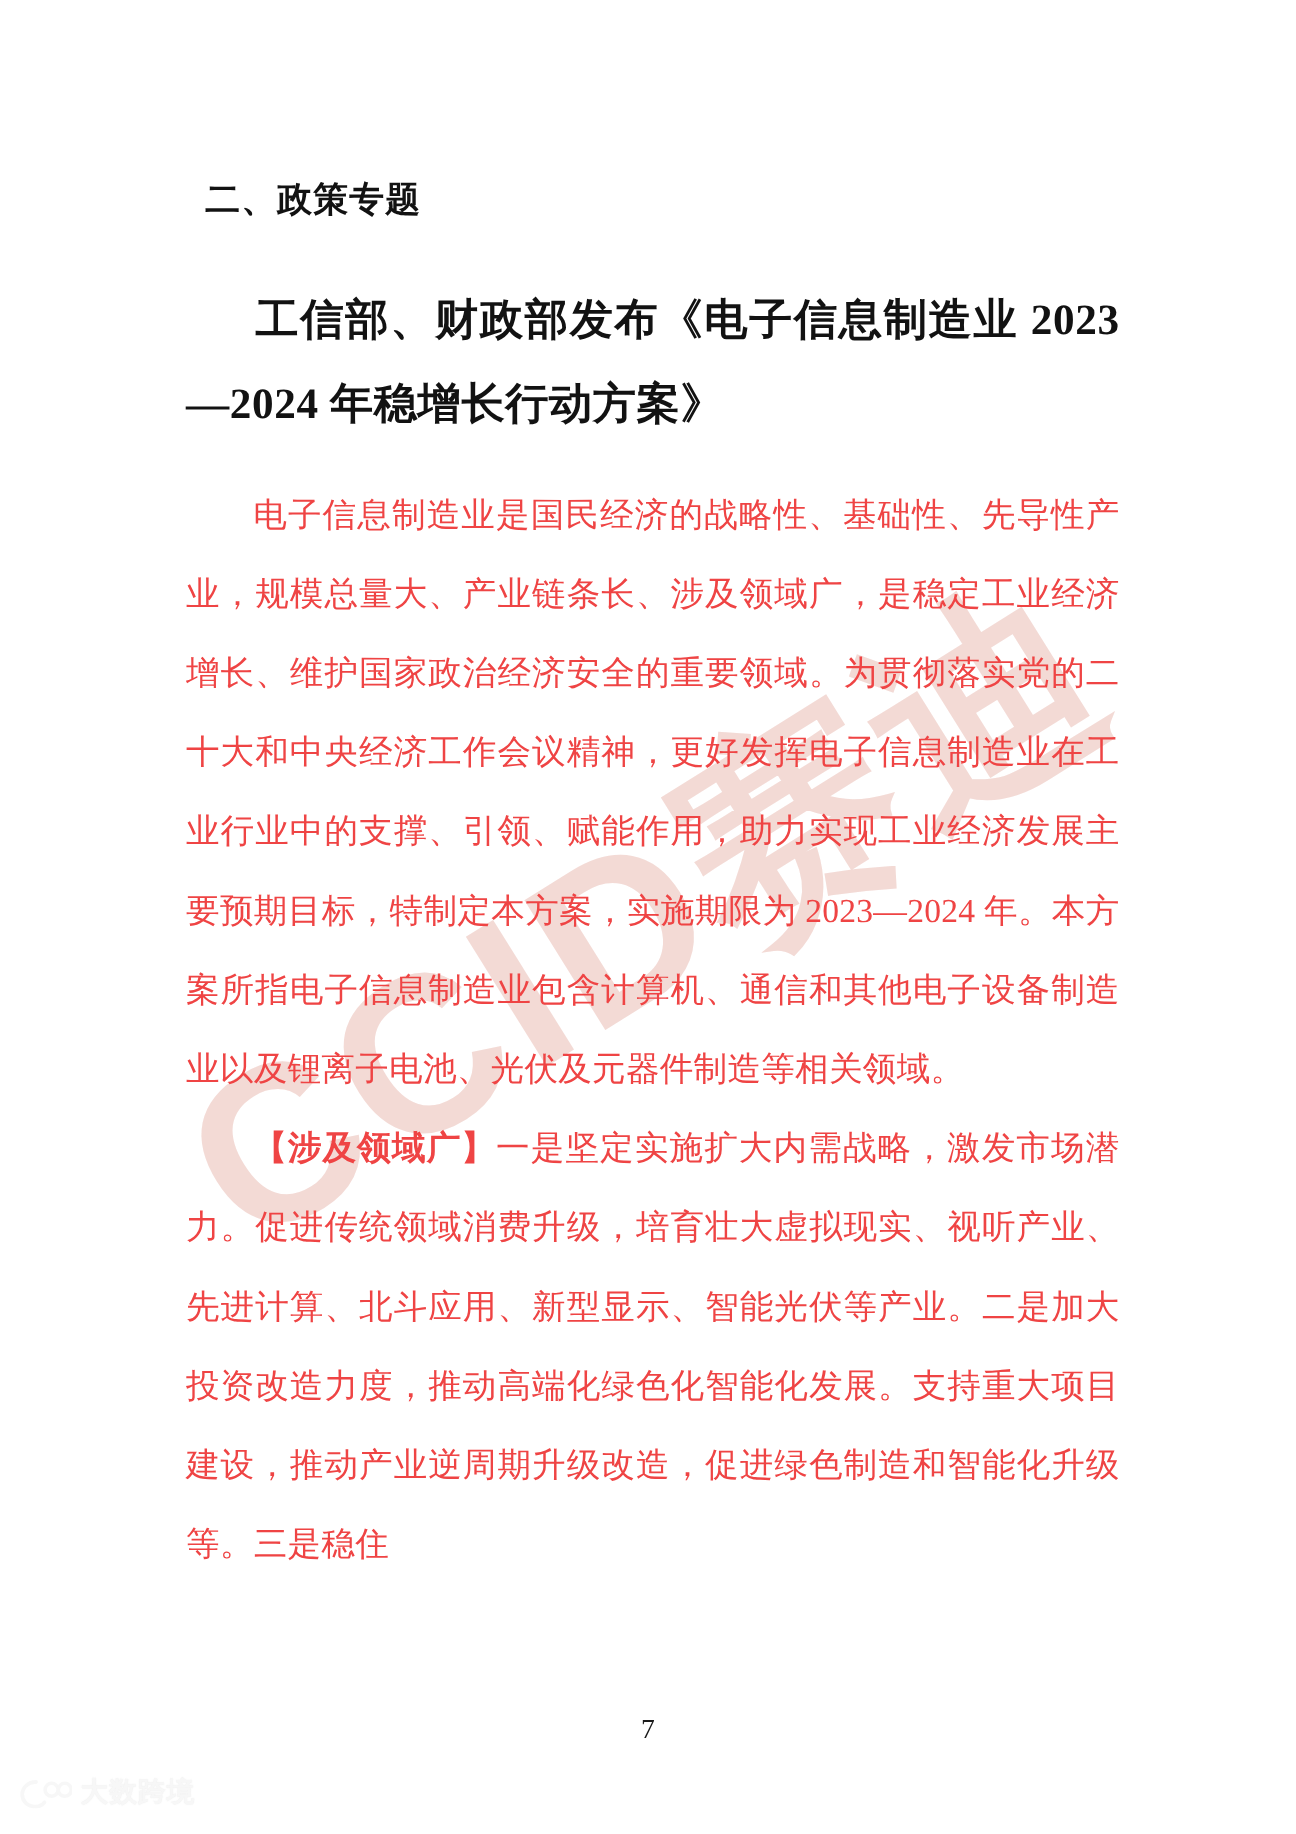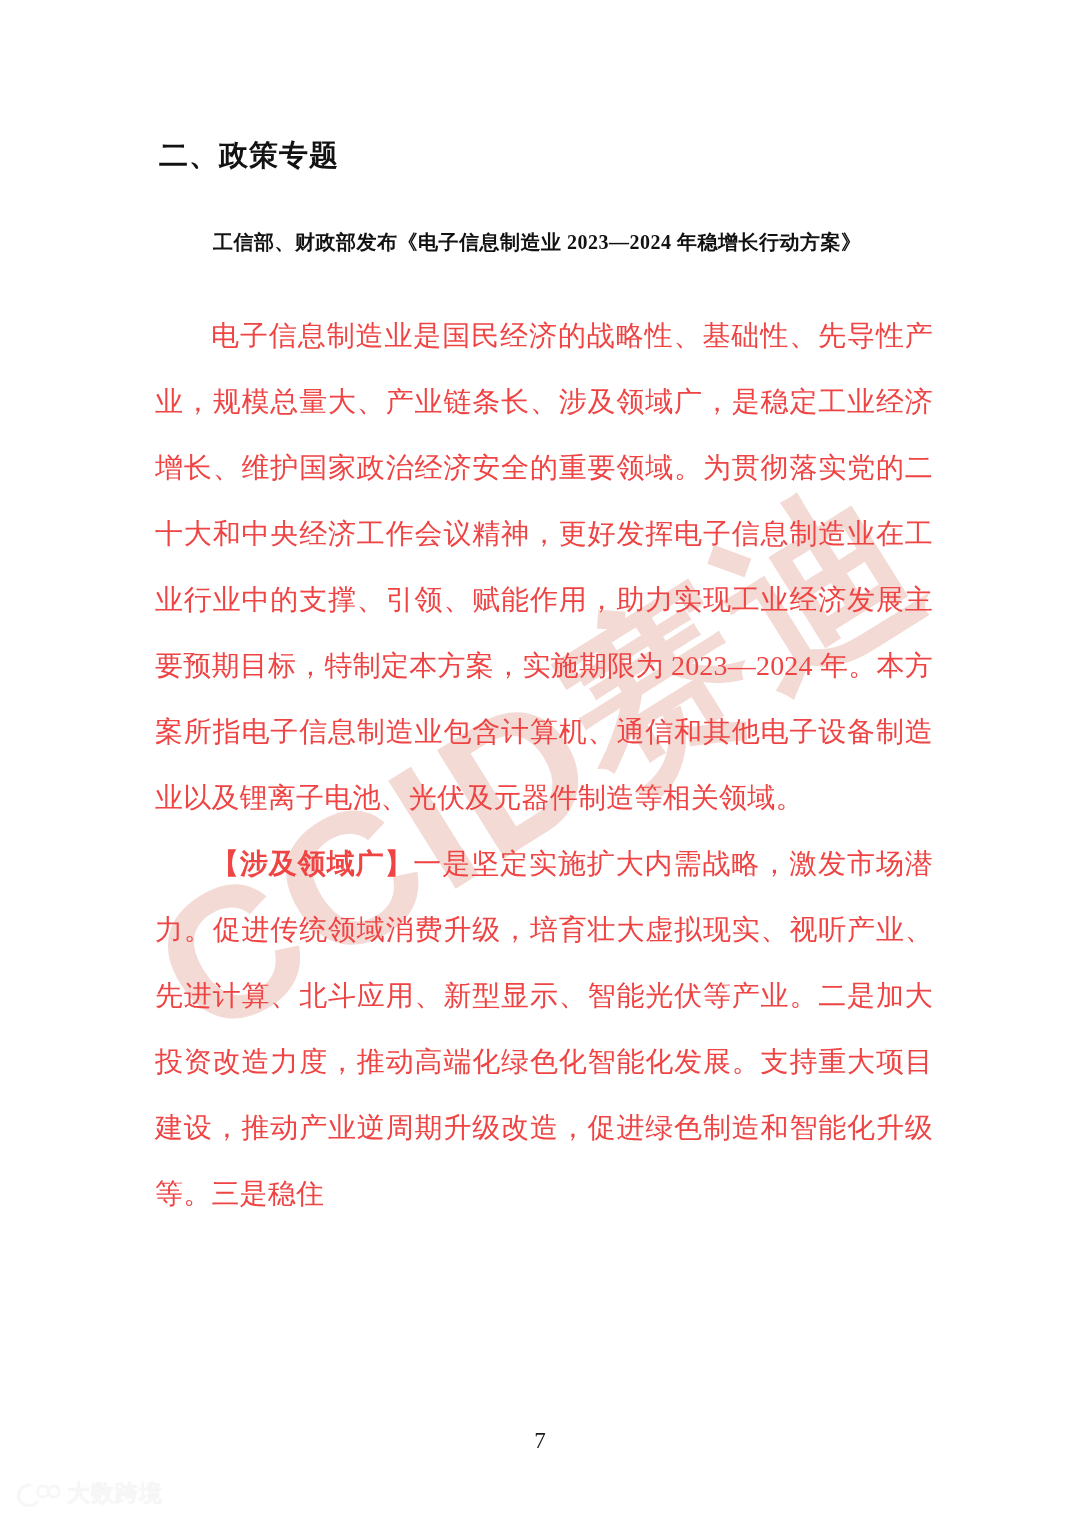--- a/index.html
+++ b/index.html
@@ -48,30 +48,30 @@
     top: 0;
     width: 778px;
     z-index: 2;
   }
 
   .section-heading {
     font-family: "Liberation Serif", "DejaVu Serif", serif;
     font-weight: 700;
     font-size: 29px;
     line-height: 1.0;
-    margin: 4px;
+    margin: 16px;
     padding-top: 137px;
     letter-spacing: 1px;
     color: #121212;
   }
 
   .doc-title {
     font-family: "Liberation Serif", "DejaVu Serif", serif;
     font-weight: 700;
-    font-size: 20px;
+    font-size: 36px;
     line-height: 70px;
     margin: 0;
     padding-top: 33px;
     text-indent: 58px;
     letter-spacing: 0.5px;
     color: #121212;
     text-align: justify;
     text-justify: inter-ideograph;
   }
 

